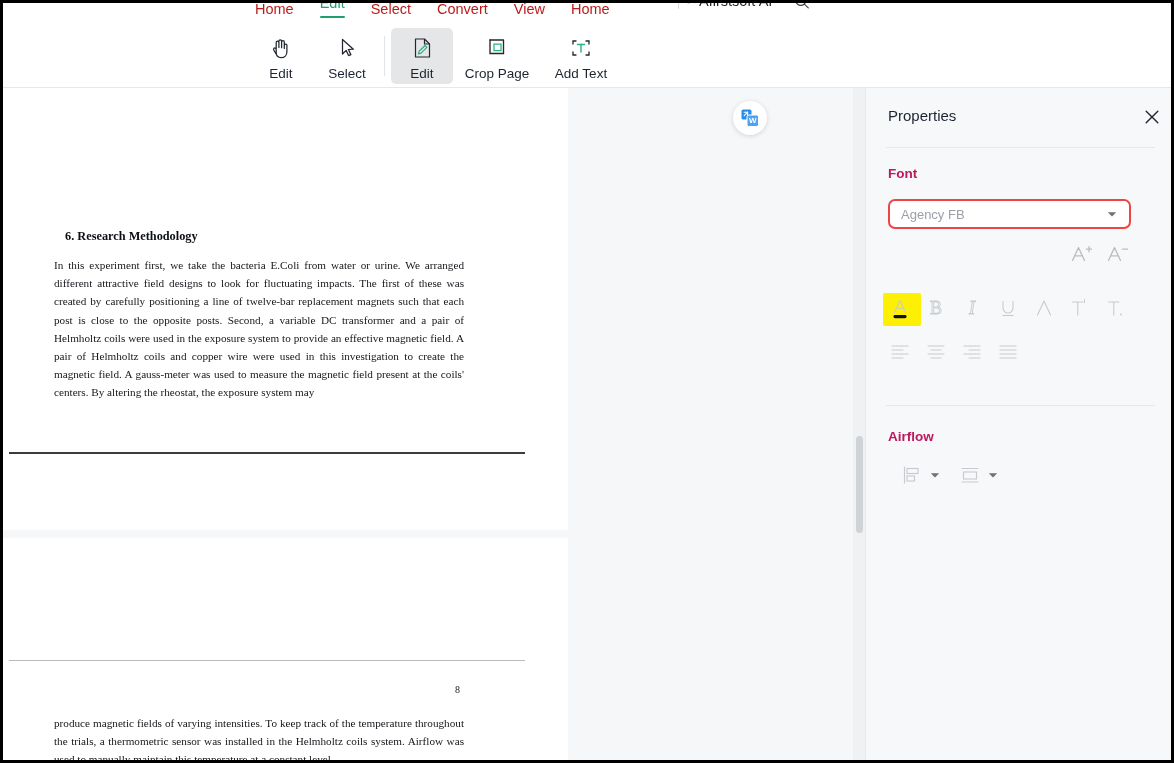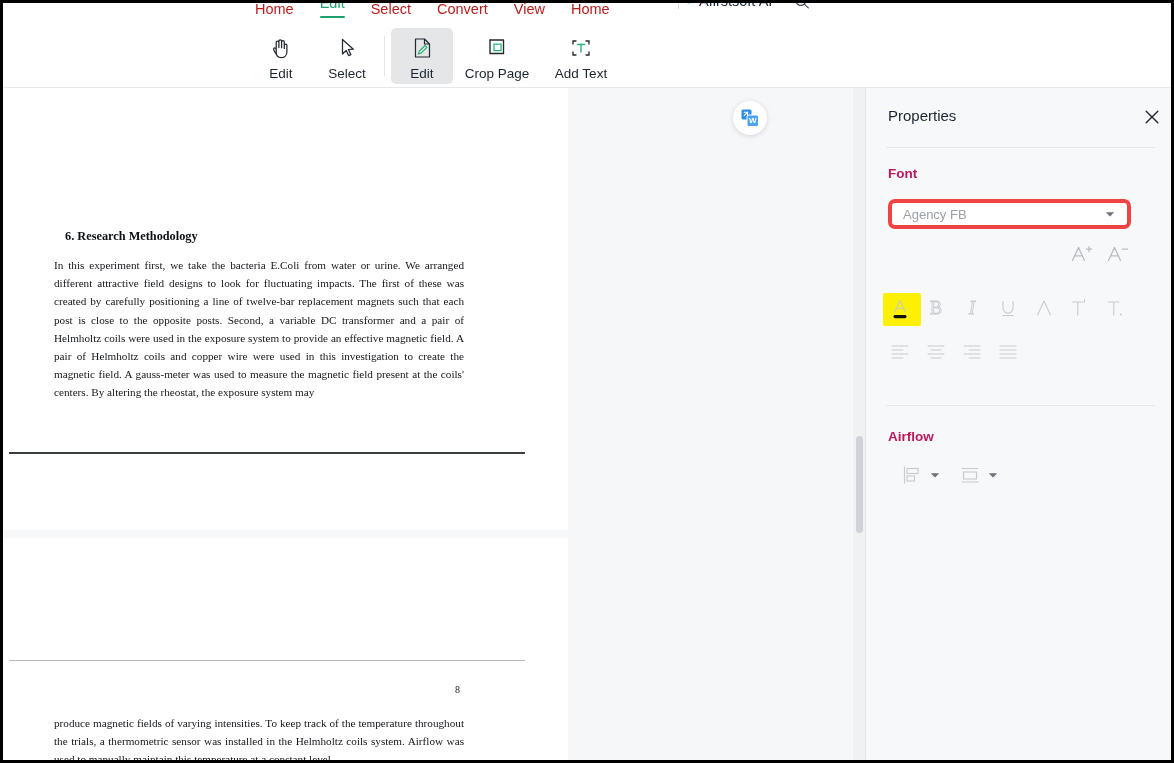--- a/index.html
+++ b/index.html
@@ -157,21 +157,21 @@
   }
   .props-divider {
     position: absolute; left: 20px; top: 59px; width: 269px; height: 1px; background: #e6e8ea;
   }
   .section-title {
     position: absolute; font-size: 13.5px; font-weight: bold; color: #be185d;
   }
   .combo {
     position: absolute;
     background: #ffffff;
-    border: 4px solid #ef4444;
+    border: 2px solid #ef4444;
     border-radius: 7px;
     display: flex; align-items: center;
     cursor: pointer;
   }
   .combo .val {
     font-size: 13px; color: #9aa0a6; padding-left: 11px; flex: 1;
     white-space: nowrap; overflow: hidden;
   }
   .combo .caret { margin-right: 12px; }
   .font-combo { left: 22px; top: 111px; width: 243px; height: 30px; }

